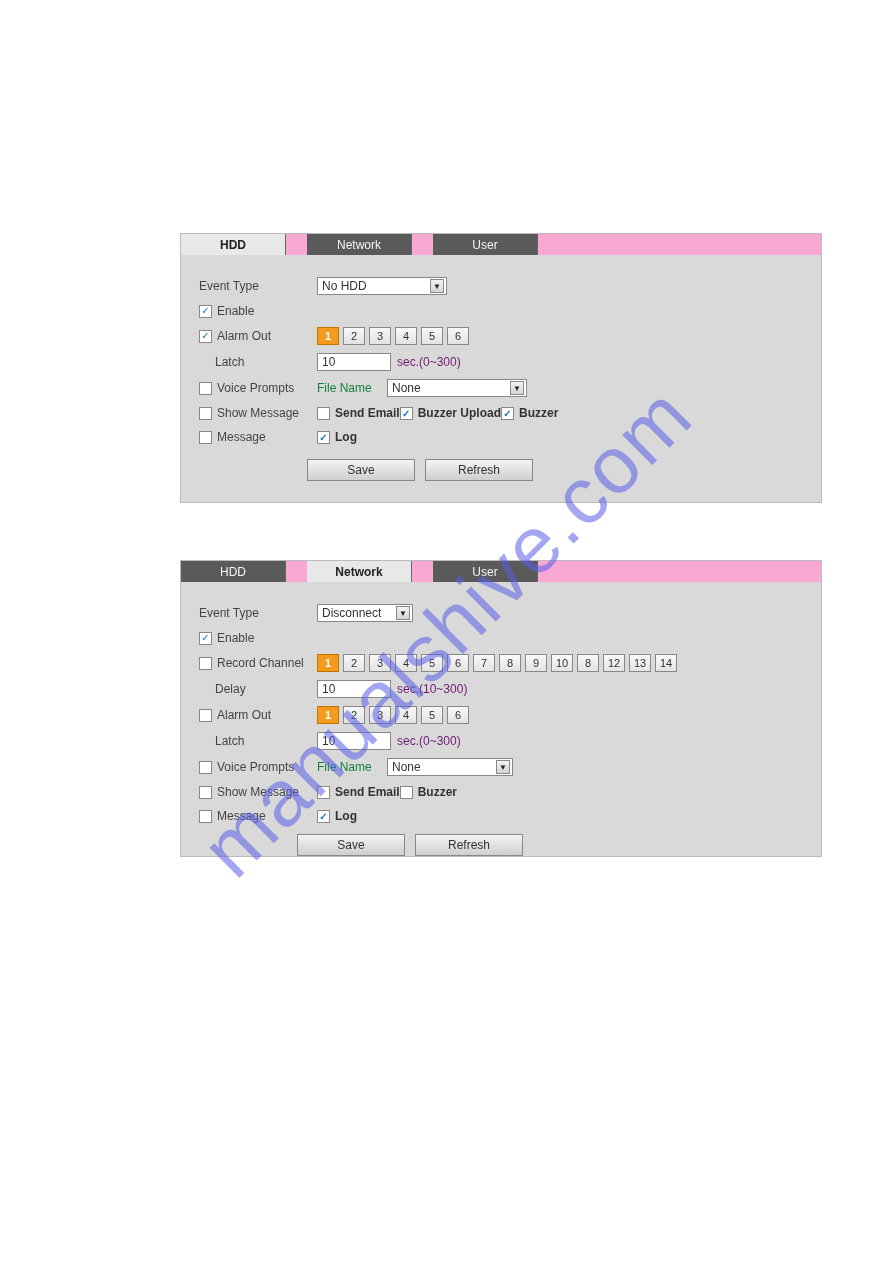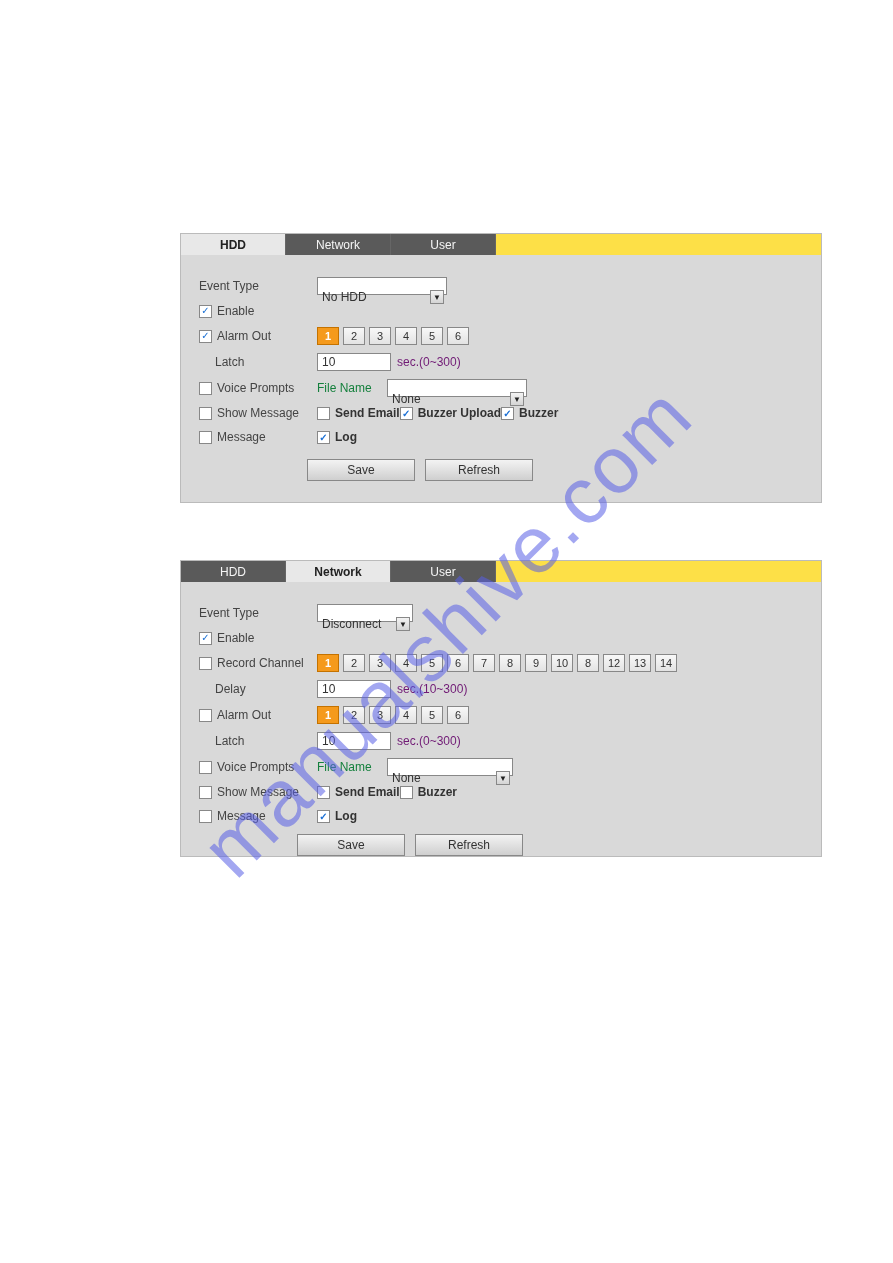--- a/index.html
+++ b/index.html
@@ -18,21 +18,22 @@
     position: absolute;
     background: #d9d9d9;
     border: 1px solid #bbb;
   }
   .panel1 { left: 180px; top: 233px; width: 642px; height: 270px; }
   .panel2 { left: 180px; top: 560px; width: 642px; height: 297px; }
 
   .tabbar {
     display: flex;
     height: 21px;
-    background: #fde047;
+    background: #f9a8d4;
+    gap: 21px;
   }
   .tab {
     width: 105px;
     display: flex;
     align-items: center;
     justify-content: center;
     font-size: 12px;
     color: #f5f5f5;
     border-right: 1px solid #666;
     cursor: pointer;
@@ -69,23 +70,23 @@
     font-size: 10px;
     color: #1a6fd4;
     line-height: 1;
     cursor: pointer;
   }
   .select {
     border: 1px solid #888;
     background: #fff;
     height: 18px;
     display: flex;
-    align-items: flex-start;
+    align-items: center;
     justify-content: space-between;
-    padding: 12px 2px 0 4px;
+    padding: 0 2px 0 4px;
     font-size: 12px;
     cursor: pointer;
   }
   .select .arrowbox {
     width: 14px; height: 14px;
     border: 1px solid #888;
     background: linear-gradient(#f3f3f3,#d4d4d4);
     display: flex; align-items: center; justify-content: center;
     font-size: 8px; color: #222;
   }

